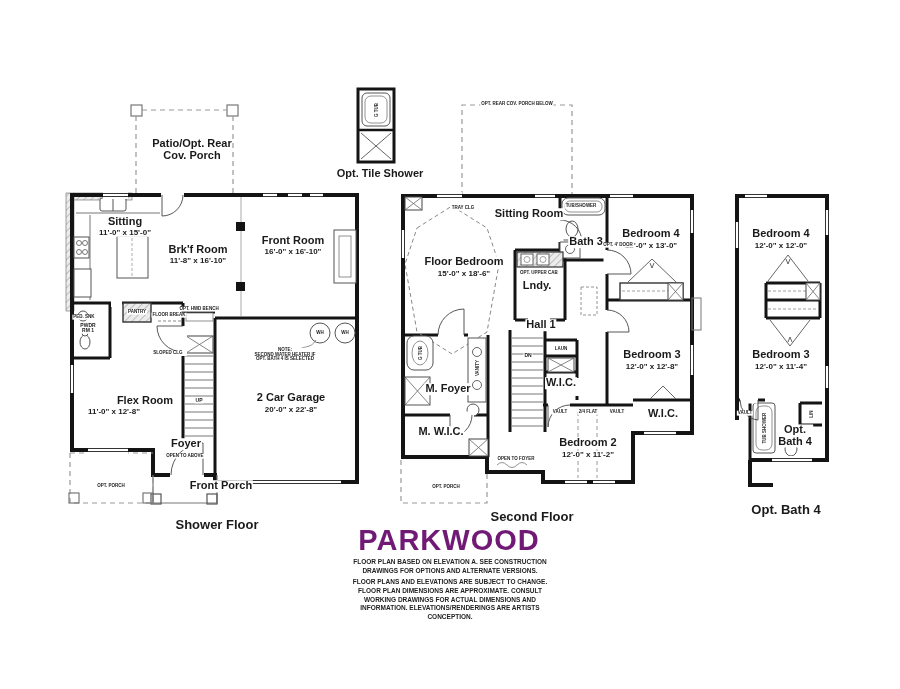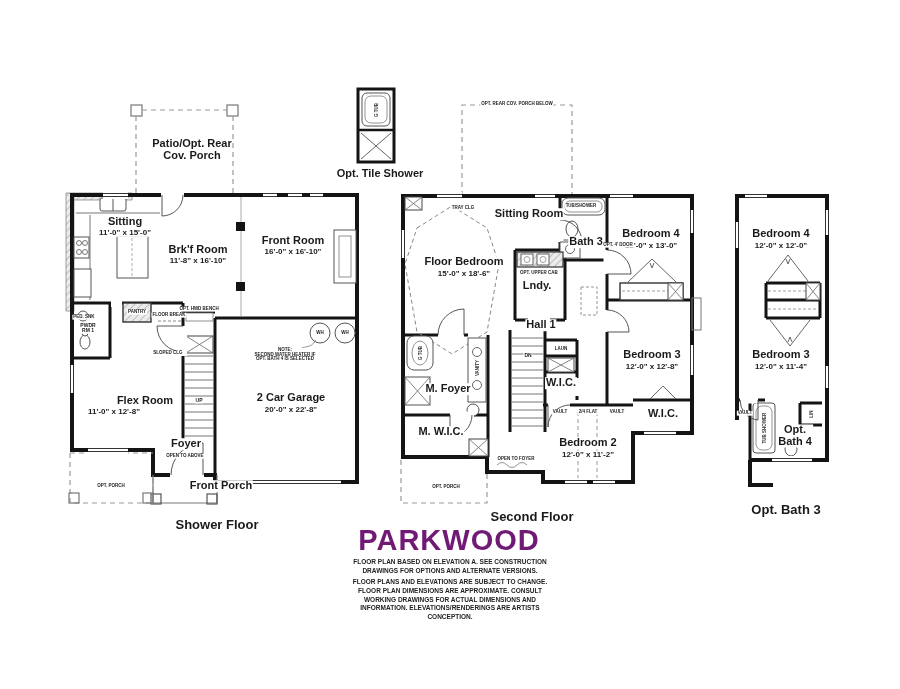--- a/index.html
+++ b/index.html
@@ -379,21 +379,21 @@
 <div class="lbl dims bg" style="left:781px;top:246px;">12'-0" x 12'-0"</div>
 <div class="lbl room bg" style="left:781px;top:355px;">Bedroom 3</div>
 <div class="lbl dims bg" style="left:781px;top:367px;">12'-0" x 11'-4"</div>
 <div class="lbl room bg" style="left:795px;top:436px;">
   <span>Opt.</span>
   <span>Bath 4</span>
 </div>
 <div class="lbl micro bg" style="left:745px;top:413px;">VAULT</div>
 <div class="vlbl" style="left:764px;top:428px;">TUB SHOWER</div>
 <div class="vlbl" style="left:811px;top:414px;">LIN</div>
-<div class="lbl cap" style="left:786px;top:510px;">Opt. Bath 3</div>
+<div class="lbl cap" style="left:786px;top:510px;">Opt. Bath 4</div>
 
 <div class="title" style="left:449px;top:540px;">PARKWOOD</div>
 <div class="note" style="left:450px;top:558px;">
   <span>FLOOR PLAN BASED ON ELEVATION A. SEE CONSTRUCTION</span>
   <span>DRAWINGS FOR OPTIONS AND ALTERNATE VERSIONS.</span>
 </div>
 <div class="note" style="left:450px;top:578px;">
   <span>FLOOR PLANS AND ELEVATIONS ARE SUBJECT TO CHANGE.</span>
   <span>FLOOR PLAN DIMENSIONS ARE APPROXIMATE. CONSULT</span>
   <span>WORKING DRAWINGS FOR ACTUAL DIMENSIONS AND</span>

